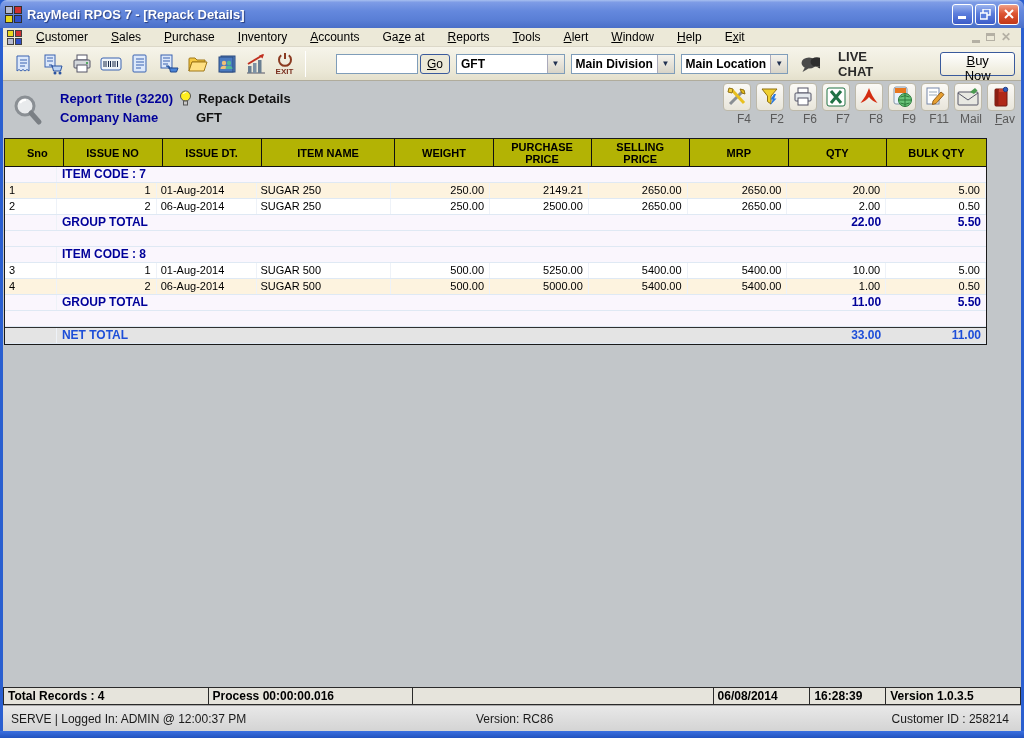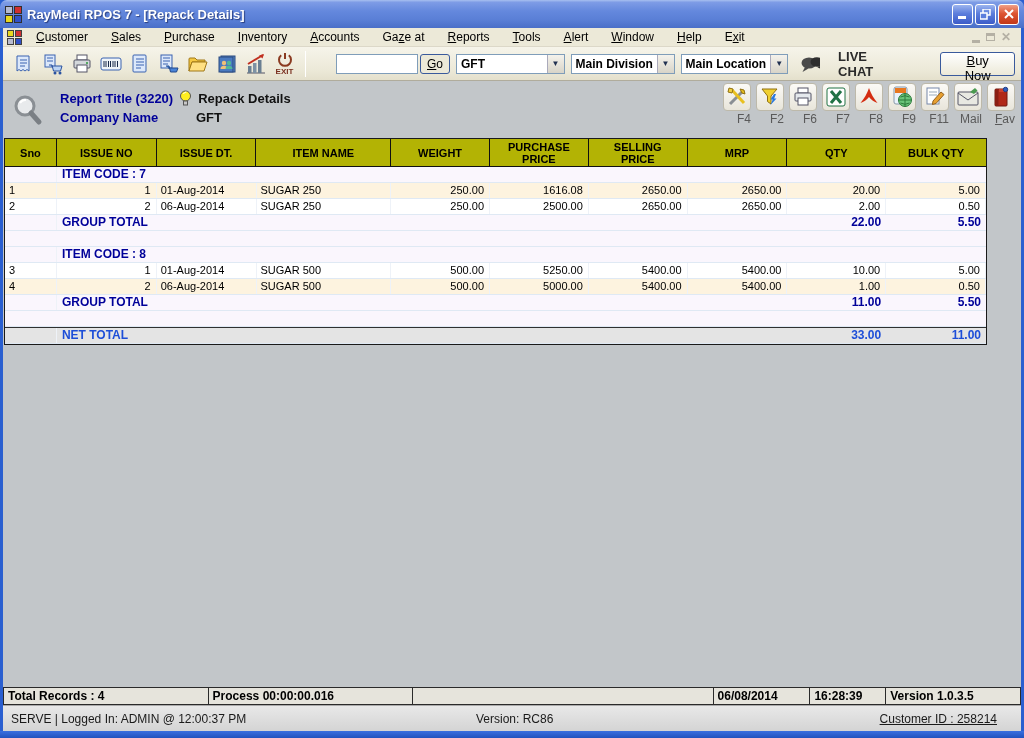--- a/index.html
+++ b/index.html
@@ -54,21 +54,21 @@
   .scut { width:33px; display:flex; flex-direction:column; align-items:flex-end; cursor:default; }
   .sbtn { width:28px; height:28px; background:linear-gradient(#fbfaf6,#e8e5da); border:1px solid #bdb9aa; border-radius:4px; display:flex; align-items:center; justify-content:center; }
   .slabel { font-size:12px; color:#5a5a5a; margin-top:1px; }
   .slabel u { text-decoration:underline; }
 
   
   .tablewrap { margin-left:1px; width:983px; border:1px solid #1a1a1a; background:#faf6fd; }
   .thead { display:flex; height:28px; background:#b3b304; }
   .th { border-right:1px solid #111; display:flex; align-items:center; justify-content:center; font-weight:bold; font-size:11px; color:#000; text-align:center; white-space:pre-line; line-height:12px; }
   .th:last-child { border-right:none; }
-  .thead { border-bottom:1px solid #111; }
+  .thead { border-bottom:1px solid #111;padding-left:7px; }
   .trow { display:flex; height:16px; border-bottom:1px solid #dfe9f4; background:#faf6fd; }
   .trow.cream { background:#fdf3df; }
   .trow.white { background:#ffffff; }
   .td { font-size:11px; line-height:15px; overflow:hidden; white-space:nowrap; border-right:1px solid #eef2f8; }
   .td.l { text-align:left; padding-left:4px; }
   .td.r { text-align:right; padding-right:5px; }
   .grouplabel { font-weight:bold; color:#000099; font-size:12px; padding-left:5px; line-height:15px; }
   .totval { font-weight:bold; color:#000099; font-size:12px; text-align:right; padding-right:5px; line-height:15px; }
   .trow.net { background:#e4e4e4; border-top:1px solid #303030; height:17px; }
   .trow.net .grouplabel, .trow.net .totval { color:#1d4ed8; }
@@ -76,21 +76,21 @@
 
   .filler { flex:1; background:#c2c6c9; }
 
   
   .statusbar1 { height:18px; display:flex; background:#e6e4dc; border:1px solid #2a2a2a; font-weight:bold; font-size:12px; }
   .statusbar1 .cell { border-right:1px solid #2a2a2a; padding:1px 8px 0 4px; white-space:nowrap; overflow:hidden; }
   .statusbar1 .cell:last-child { border-right:none; }
   .statusbar2 { height:26px; background:linear-gradient(#e8e8e8,#d4d4d4); border-top:1px solid #aaa; position:relative; font-size:12px; color:#1a1a1a; }
   .fleft { position:absolute; left:8px; top:6px; }
   .fcenter { position:absolute; left:473px; top:6px; }
-  .fright { position:absolute; right:24px; top:6px;text-decoration:underline; }
+  .fright { position:absolute; right:12px; top:6px; }
   .bstrip { height:7px; background:linear-gradient(#3a6fe0,#2152be); }
   .bodywrap { flex:1; display:flex; flex-direction:column; border-left:3px solid #2a5fd0; border-right:3px solid #2a5fd0; background:#c2c6c9; overflow:hidden; }
 </style>
 </head>
 <body>
 
 <div class="window">
 
   <div class="titlebar">
     <div class="applogo">
@@ -386,21 +386,21 @@
           <div class="trow">
             <div class="spacer0" style="width: 52px;"></div>
             <div class="grouplabel" style="flex: 1 1 0%;">ITEM CODE : 7</div>
           </div>
           <div class="trow cream">
             <div class="td l" style="width: 52px;">1</div>
             <div class="td r" style="width: 100px;">1</div>
             <div class="td l" style="width: 100px;">01-Aug-2014</div>
             <div class="td l" style="width: 135px;">SUGAR 250</div>
             <div class="td r" style="width: 99px;">250.00</div>
-            <div class="td r" style="width: 99px;">1616.08</div>
+            <div class="td r" style="width: 99px;">2149.21</div>
             <div class="td r" style="width: 99px;">2650.00</div>
             <div class="td r" style="width: 100px;">2650.00</div>
             <div class="td r" style="width: 99px;">20.00</div>
             <div class="td r" style="width: 100px;">5.00</div>
           </div>
           <div class="trow white">
             <div class="td l" style="width: 52px;">2</div>
             <div class="td r" style="width: 100px;">2</div>
             <div class="td l" style="width: 100px;">06-Aug-2014</div>
             <div class="td l" style="width: 135px;">SUGAR 250</div>

